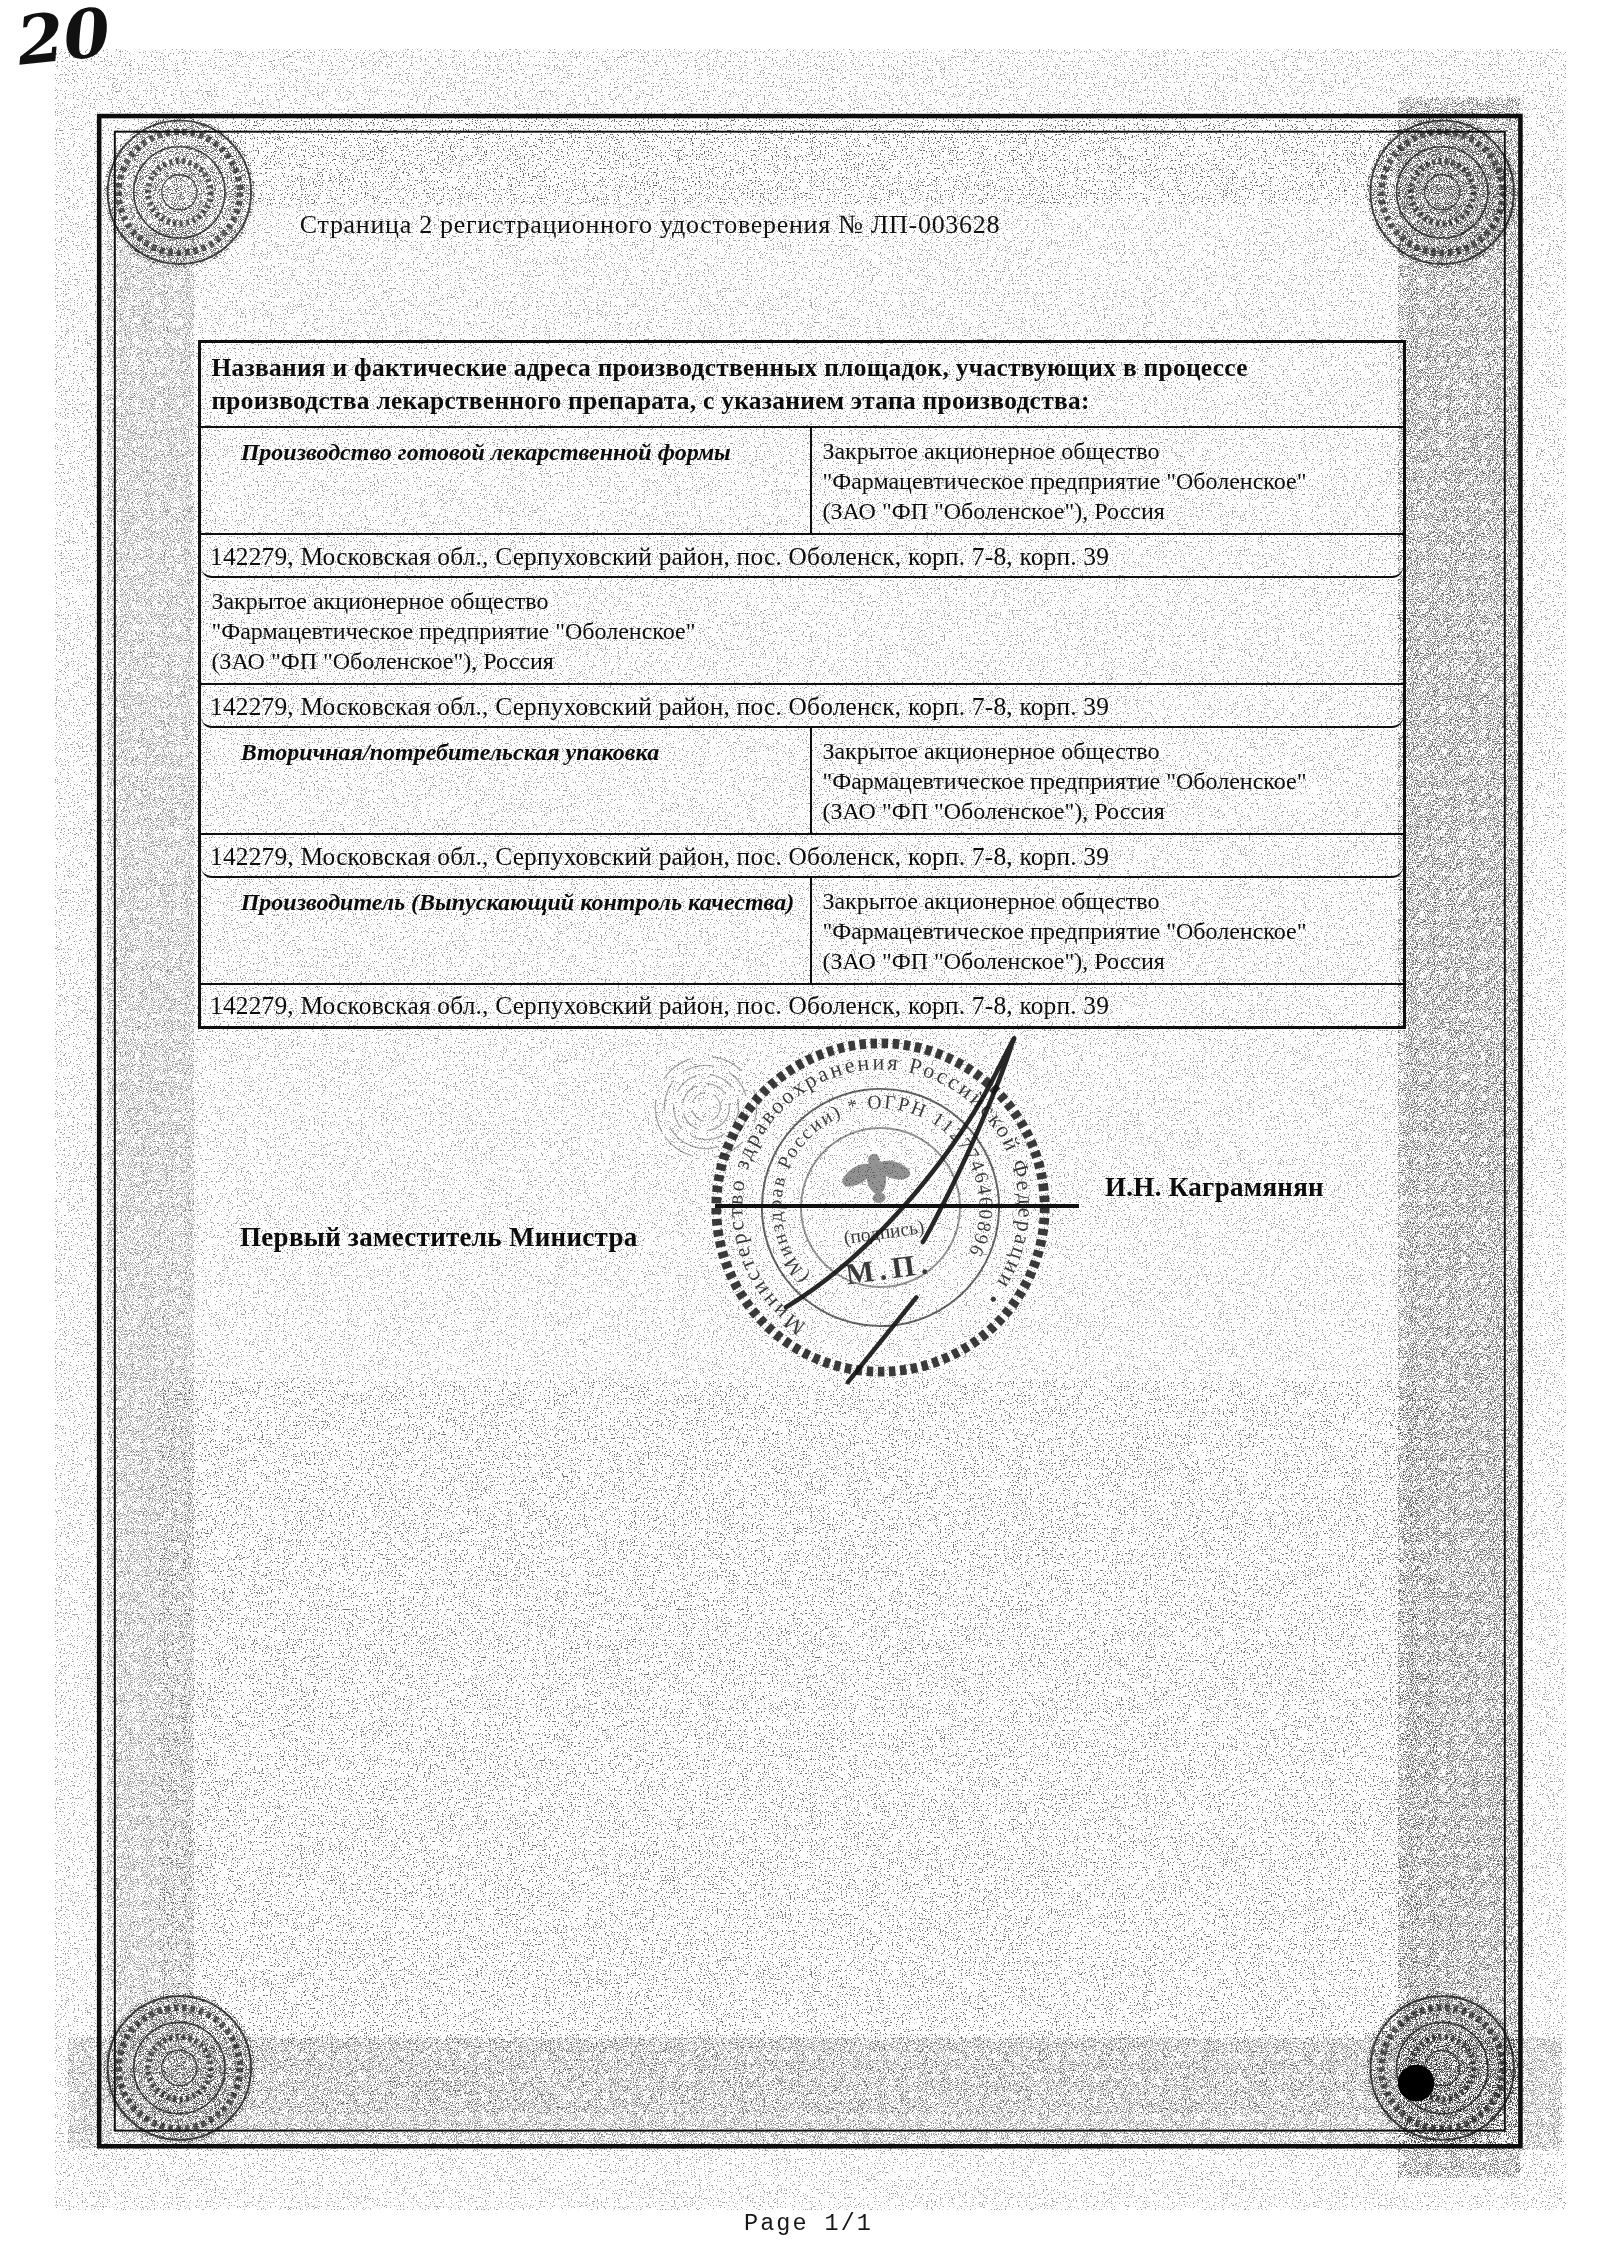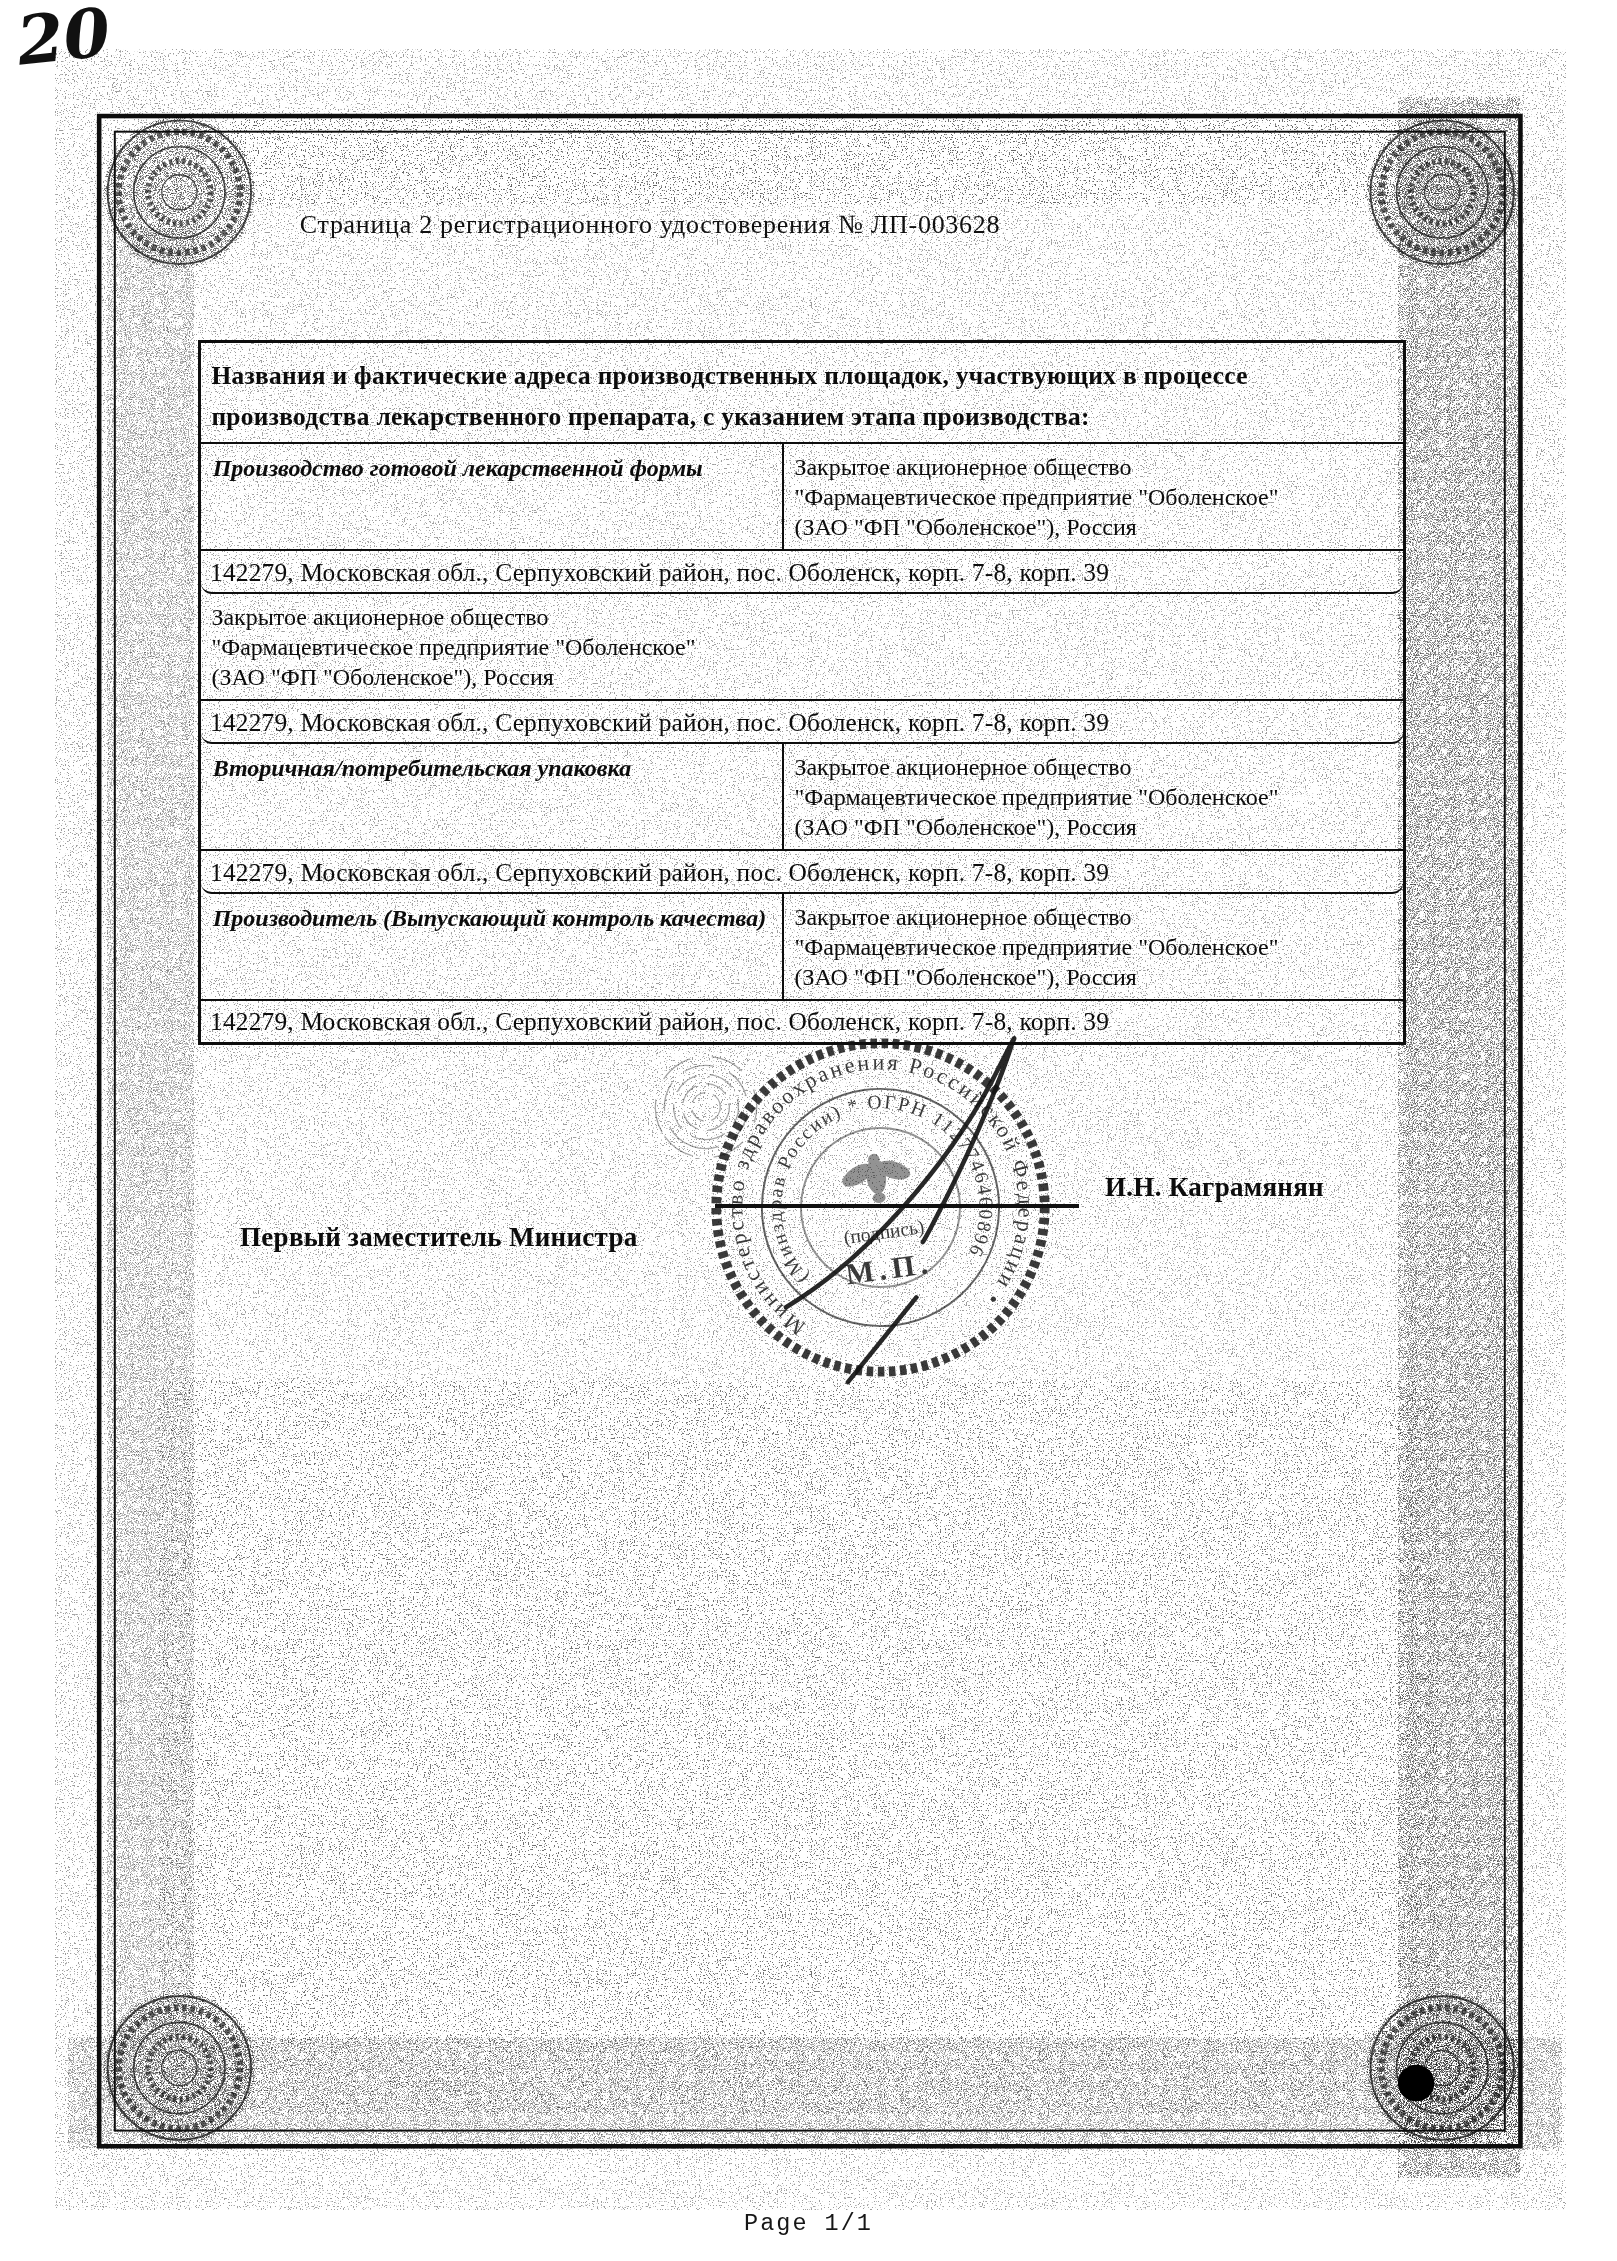--- a/index.html
+++ b/index.html
@@ -21,25 +21,25 @@
   }
   
   .reg-table{
     left:198px; top:340px; width:1208px;
     border:3.3px solid #0d0d0d; background:transparent; box-sizing:border-box;
   }
   .t-title{
     padding:7.8px 13px 9px 10.4px; font-weight:700; font-size:25.4px; line-height:33px;
     border-bottom:2.6px solid #0d0d0d; letter-spacing:0.3px;
   }
-  .t-title span{display:block;margin-top:8px;}
+  .t-title span{display:block;}
   .t-row{display:flex; border-bottom:2.6px solid #0d0d0d;}
   .t-stage{
     width:583px; box-sizing:border-box; border-right:2.6px solid #0d0d0d;
-    padding:9px 11.7px; font-style:italic; font-weight:700; font-size:24px; line-height:30px;
+    padding:9px 11.7px; font-style:italic; font-weight:700; font-size:24px; line-height:30px;margin-left:28px;
   }
   .t-company{flex:1; padding:7.8px 10.4px; font-size:24px; line-height:30px;}
   .t-company span{display:block;}
   .t-address{
     padding:5.2px 9px; font-size:25.4px; line-height:30px; border-bottom:2.6px solid #0d0d0d;
     letter-spacing:0.2px;
     border-radius:11px;
   }
   .t-address:last-child{border-bottom:none;}
   

